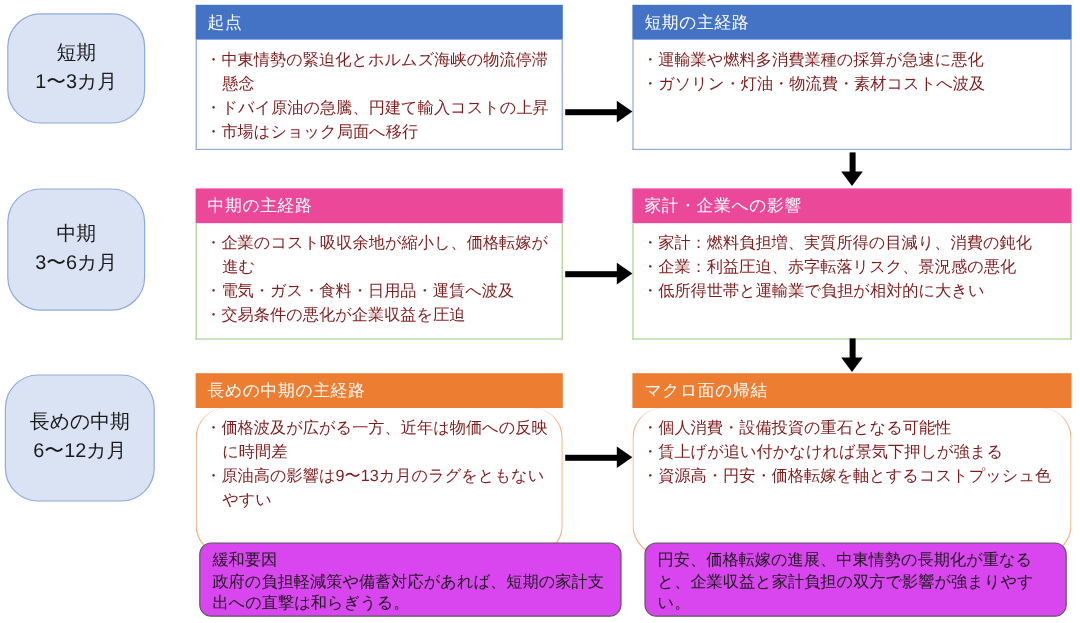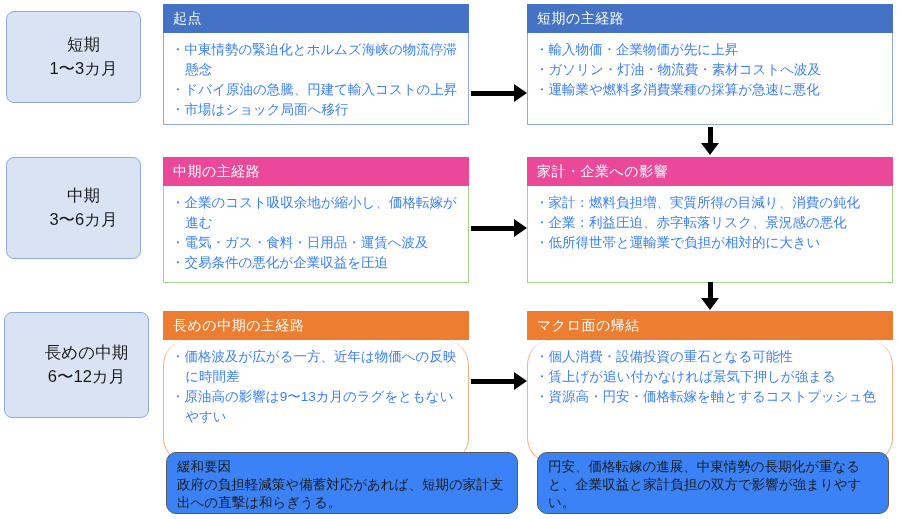--- a/index.html
+++ b/index.html
@@ -6,42 +6,42 @@
   body{
     width:900px;height:519px;position:relative;background:#ffffff;
     font-family:"Liberation Sans","DejaVu Sans",sans-serif;
     color:#1f1f1f;overflow:hidden;
   }
   .stage{position:absolute;inset:0;}
 
   
   .time-box{
     position:absolute;background:#dae3f3;border:1.5px solid #8faadc;
-    border-radius:8px;display:flex;align-items:center;justify-content:center;
-    text-align:center;font-size:16.5px;line-height:1.45;color:#1a1a1a;padding-left:20px;
+    border-radius:28px;display:flex;align-items:center;justify-content:center;
+    text-align:center;font-size:16.5px;line-height:1.45;color:#1a1a1a;
   }
   #time-0{left:6px;top:11px;width:113px;height:90px;}
   #time-1{left:6px;top:157px;width:113px;height:100px;}
   #time-2{left:4px;top:312px;width:123px;height:104px;}
 
   
   .flow-box{position:absolute;background:#ffffff;box-sizing:border-box;}
   .col-mid{left:163px;width:306px;}
   .col-right{left:527px;width:366px;}
   .row-0{top:4px;height:121px;}
   .row-1{top:157px;height:126px;}
   .row-2{top:311px;height:152px;}
   .flow-box .hd{
     height:29px;box-sizing:border-box;display:flex;align-items:center;
     padding:0 10px;color:#ffffff;font-weight:normal;font-size:14px;letter-spacing:.5px;
   }
   .flow-box .bd{
     box-sizing:border-box;border:1.5px solid;border-top:none;
     height:calc(100% - 29px);padding:7px 8px 0 7px;
-    font-size:13.5px;line-height:20px;color:#3b82f6;
+    font-size:13.5px;line-height:20px;color:#7f1d1d;
   }
   .c-blue  .hd{background:#4472c4;} .c-blue  .bd{border-color:#8faadc;}
   .c-green .hd{background:#ec4899;} .c-green .bd{border-color:#a9d18e;}
   .c-orange .hd{background:#ed7d31;} .c-orange .bd{border-color:#f4b183;border-radius:25px;}
   .bullet{padding-left:1.05em;text-indent:-1.05em;}
 
   
   .h-arrow{position:absolute;width:57px;height:18px;}
   .h-arrow .shaft{position:absolute;left:1px;top:7px;width:44px;height:5px;background:#000;}
   .h-arrow .head{position:absolute;right:0;top:0;width:0;height:0;
@@ -53,21 +53,21 @@
   .v-arrow{position:absolute;width:18px;height:28px;}
   .v-arrow .shaft{position:absolute;left:6.5px;top:0;width:5px;height:17px;background:#000;}
   .v-arrow .head{position:absolute;left:0;bottom:0;width:0;height:0;
     border-top:12px solid #000;border-left:9px solid transparent;border-right:9px solid transparent;}
   #v-arrow-0{left:701px;top:127px;}
   #v-arrow-1{left:701px;top:282px;}
 
   
   .note{
     position:absolute;top:452px;width:352px;height:62px;box-sizing:border-box;
-    background:#3b82f6;border:1.5px solid #595959;border-radius:10px;
+    background:#d946ef;border:1.5px solid #595959;border-radius:10px;
     padding:5px 10px;font-size:13.5px;line-height:18px;color:#1a1a1a;
   }
   #note-0{left:166px;}
   #note-1{left:537px;}
   .note .note-title{margin-bottom:0;}
 </style>
 </head>
 <body>
 
 <div class="stage">
@@ -95,23 +95,22 @@
     <div class="hd">起点</div>
     <div class="bd">
       <div class="bullet">・中東情勢の緊迫化とホルムズ海峡の物流停滞懸念</div>
       <div class="bullet">・ドバイ原油の急騰、円建て輸入コストの上昇</div>
       <div class="bullet">・市場はショック局面へ移行</div>
     </div>
   </div>
   <div class="flow-box col-right row-0 c-blue">
     <div class="hd">短期の主経路</div>
     <div class="bd">
-      <div class="bullet">・輸入物価・企業物価が先に上昇</div>
+      <div class="bullet">・運輸業や燃料多消費業種の採算が急速に悪化</div>
       <div class="bullet">・ガソリン・灯油・物流費・素材コストへ波及</div>
-      <div class="bullet">・運輸業や燃料多消費業種の採算が急速に悪化</div>
     </div>
   </div>
 
   <div class="flow-box col-mid row-1 c-green">
     <div class="hd">中期の主経路</div>
     <div class="bd">
       <div class="bullet">・企業のコスト吸収余地が縮小し、価格転嫁が進む</div>
       <div class="bullet">・電気・ガス・食料・日用品・運賃へ波及</div>
       <div class="bullet">・交易条件の悪化が企業収益を圧迫</div>
     </div>

